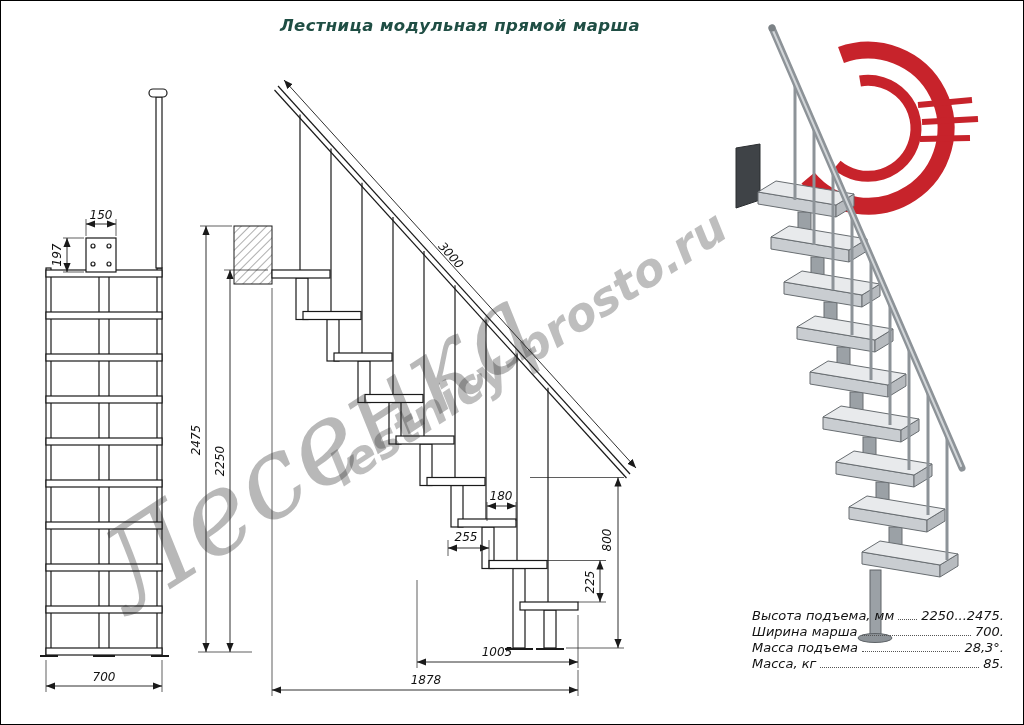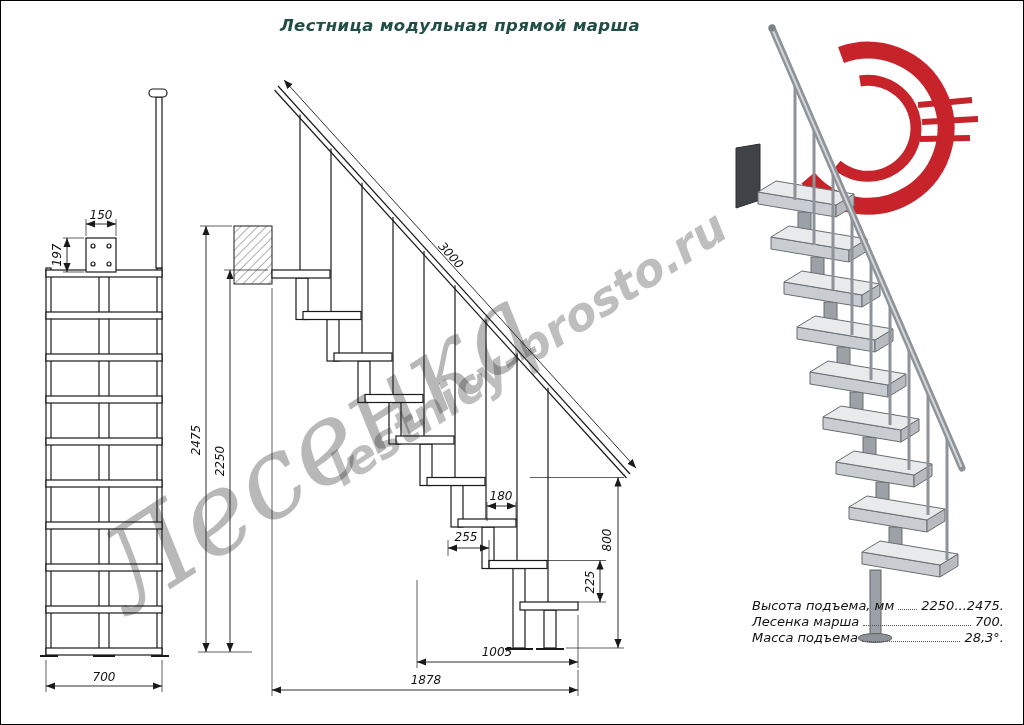--- a/index.html
+++ b/index.html
@@ -36,21 +36,21 @@
     font:italic 700 46px "DejaVu Sans",sans-serif;color:rgba(40,40,40,.30);
     white-space:nowrap;pointer-events:none;
   }
   .specs{
     position:absolute;left:752px;top:598px;width:252px;
     font:italic 13px "DejaVu Sans",sans-serif;color:#111;
   }
   .spec-row{display:flex;align-items:baseline;height:16px;}
   .spec-label{white-space:nowrap;}
   .spec-leader{flex:1;border-bottom:1.5px dotted #555;margin:0 4px 3px;}
-  .spec-value{white-space:nowrap;}
+  .spec-value{white-space:nowrap;margin-top:10px;}
 </style>
 </head>
 <body>
 
 <div class="page">
 
 <svg width="1024" height="725" viewBox="0 0 1024 725">
   <defs>
     <marker id="arr" viewBox="0 0 12 10" markerWidth="12" markerHeight="10" refX="10" refY="5" orient="auto-start-reverse">
       <path d="M0,1 L10,5 L0,9 Z" fill="#1a1a1a"></path>
@@ -271,24 +271,29 @@
 
 <div class="title">Лестница модульная прямой марша</div>
 
 <div class="specs">
   <div class="spec-row">
     <span class="spec-label">Высота подъема, мм</span>
     <span class="spec-leader"></span>
     <span class="spec-value">2250...2475.</span>
   </div>
   <div class="spec-row">
-    <span class="spec-label">Лесенка марша</span>
+    <span class="spec-label">Ширина марша</span>
     <span class="spec-leader"></span>
     <span class="spec-value">700.</span>
   </div>
   <div class="spec-row">
     <span class="spec-label">Масса подъема</span>
     <span class="spec-leader"></span>
     <span class="spec-value">28,3°.</span>
   </div>
+  <div class="spec-row">
+    <span class="spec-label">Масса, кг</span>
+    <span class="spec-leader"></span>
+    <span class="spec-value">85.</span>
+  </div>
 </div>
 
 </div>
 
 </body></html>

